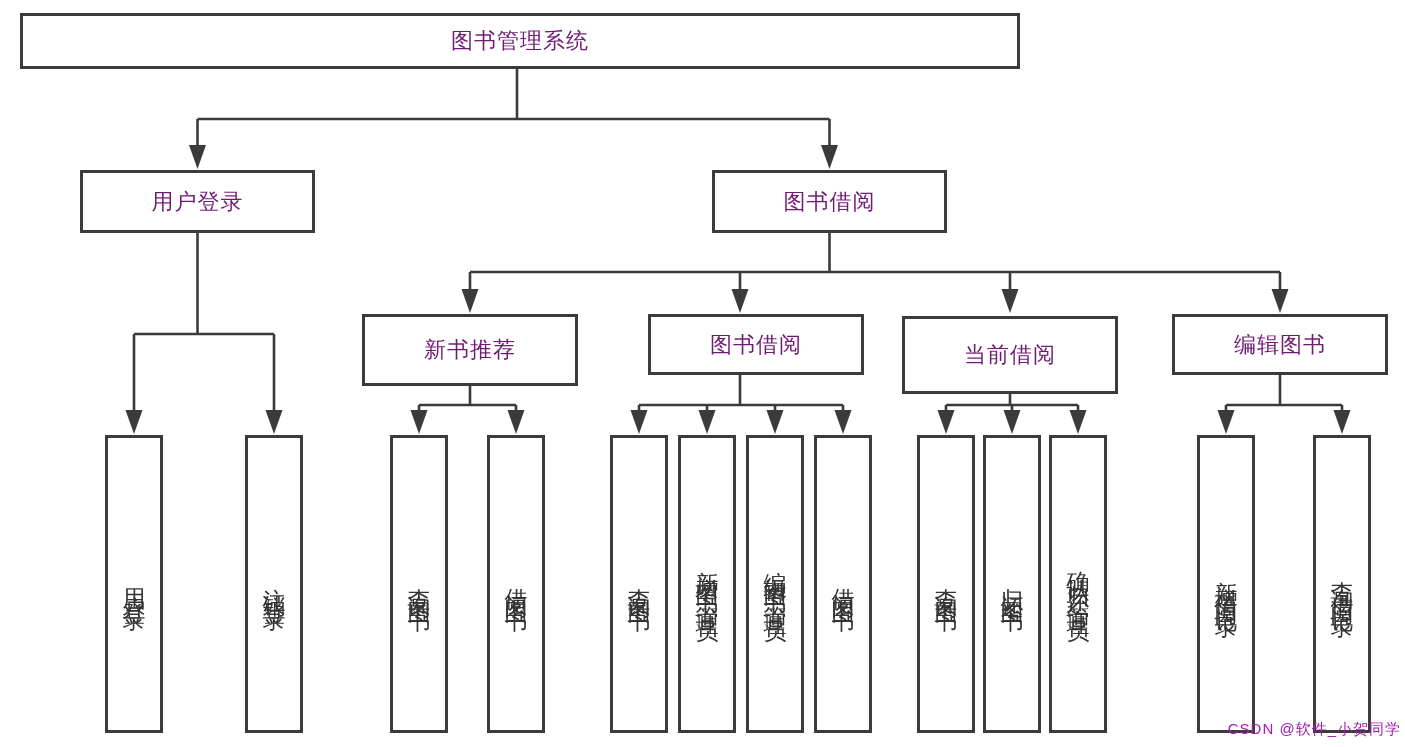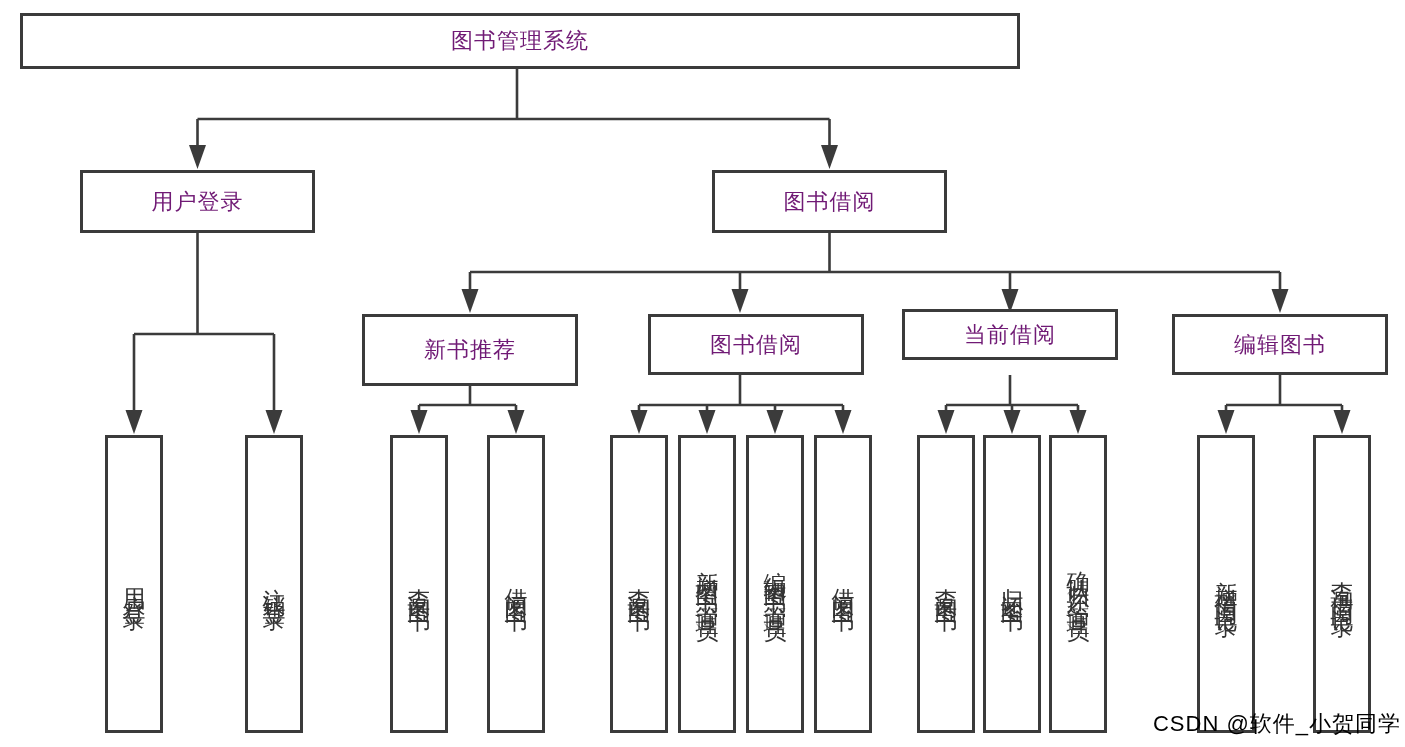--- a/index.html
+++ b/index.html
@@ -49,22 +49,22 @@
     font-size: 23px;
     letter-spacing: 7px;
     color: #333333;
     line-height: 1;
     white-space: nowrap;
   }
   .watermark {
     position: absolute;
     right: 4px;
     bottom: 8px;
-    font-size: 22px;
-    color: #000000;
+    font-size: 15px;
+    color: #a21caf;
     letter-spacing: 1px;
     z-index: 3;
   }
 </style>
 </head>
 <body>
 
 <div id="canvas">
 
   <svg id="connectors" viewBox="0 0 1405 747" xmlns="http://www.w3.org/2000/svg">
@@ -110,21 +110,21 @@
     </g>
   </svg>
 
   <div class="hbox" style="left:20px; top:13px; width:1000px; height:56px;">图书管理系统</div>
 
   <div class="hbox" style="left:80px; top:170px; width:235px; height:63px;">用户登录</div>
   <div class="hbox" style="left:712px; top:170px; width:235px; height:63px;">图书借阅</div>
 
   <div class="hbox" style="left:362px; top:314px; width:216px; height:72px;">新书推荐</div>
   <div class="hbox" style="left:632px; top:314px; width:216px; height:61px;margin-left:16px;">图书借阅</div>
-  <div class="hbox" style="left:902px; top:309px; width:216px; height:51px;">当前借阅</div>
+  <div class="hbox" style="left:902px; top:316px; width:216px; height:78px;">当前借阅</div>
   <div class="hbox" style="left:1172px; top:314px; width:216px; height:61px;">编辑图书</div>
 
   <div class="vbox" style="left:105px;">
     <span>用户登录</span>
   </div>
   <div class="vbox" style="left:245px;">
     <span>注销登录</span>
   </div>
 
   <div class="vbox" style="left:390px;">

